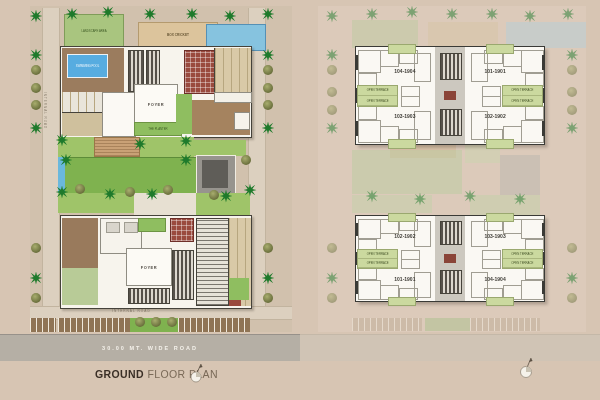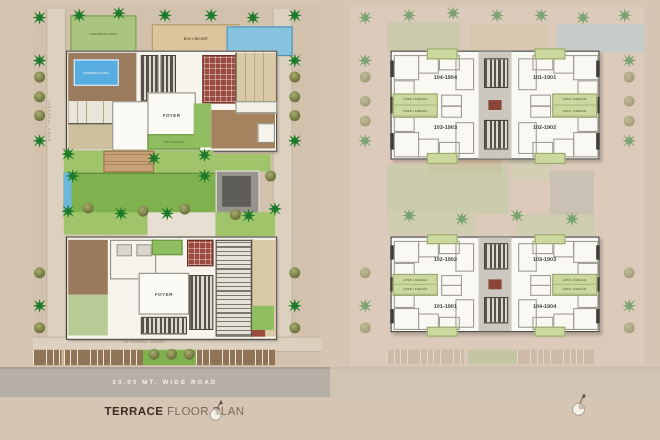--- a/index.html
+++ b/index.html
@@ -110,21 +110,21 @@
     <div class="abs" style="left:130px;top:318px;width:48px;height:14px;background:#7fb24f;"></div>
     <div class="abs slots" style="left:178px;top:318px;width:72px;height:14px;background-color:#8f7455;"></div>
   </div>
 
   <div class="abs ctr" style="left:0;top:334px;width:300px;height:26px;background:#b5afa5;border-top:1px solid #97918a;">
     <span style="font-size:5.5px;font-weight:bold;color:#f4f1ea;letter-spacing:2px;">30.00 MT. WIDE ROAD</span>
   </div>
   <div class="abs faded" style="left:300px;top:334px;width:300px;height:26px;background:#cbc4b8;border-top:1px solid #b3ac9f;"></div>
 
   <div class="title" style="left:95px;top:368px;">
-    <b>TERRACE</b>
+    <b>GROUND</b>
     <span>FLOOR PLAN</span>
   </div>
   <svg class="abs" style="left:188px;top:362px;" width="18" height="22" viewBox="0 0 18 22">
     <line x1="13" y1="2" x2="8" y2="13" stroke="#5a4f42" stroke-width="0.8"></line>
     <polygon points="13,2 11.2,6 14.6,5" fill="#5a4f42"></polygon>
     <circle cx="8" cy="15" r="5" fill="#f5f2ea" stroke="#8a8070" stroke-width="0.7"></circle>
     <path d="M8 15 L8 10 A5 5 0 0 1 13 15 Z" fill="#c9c2b2"></path>
   </svg>
 
   <div class="site" style="left:300px;top:0;width:300px;height:400px;">

